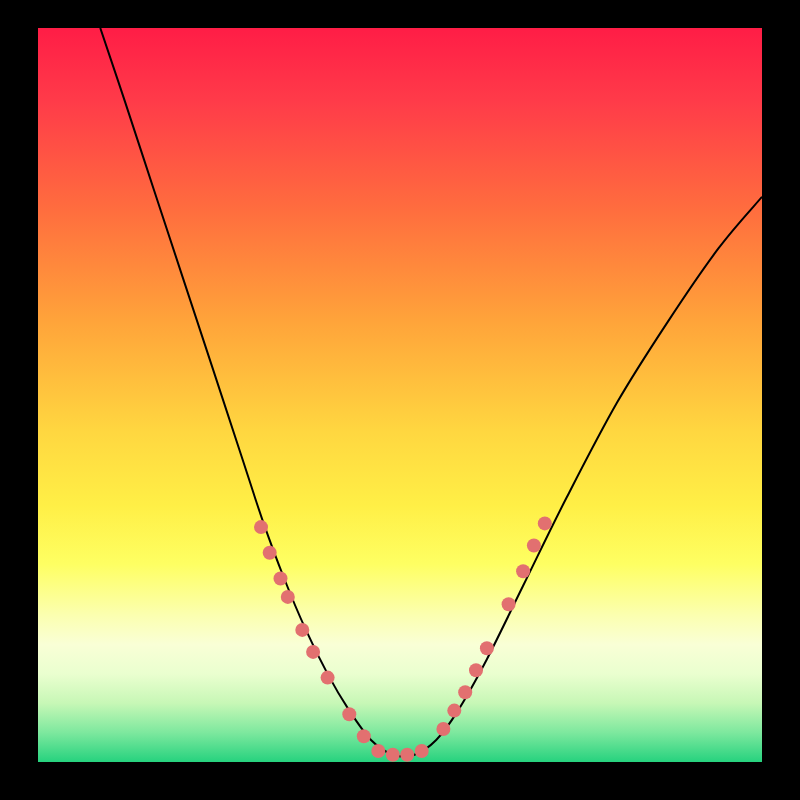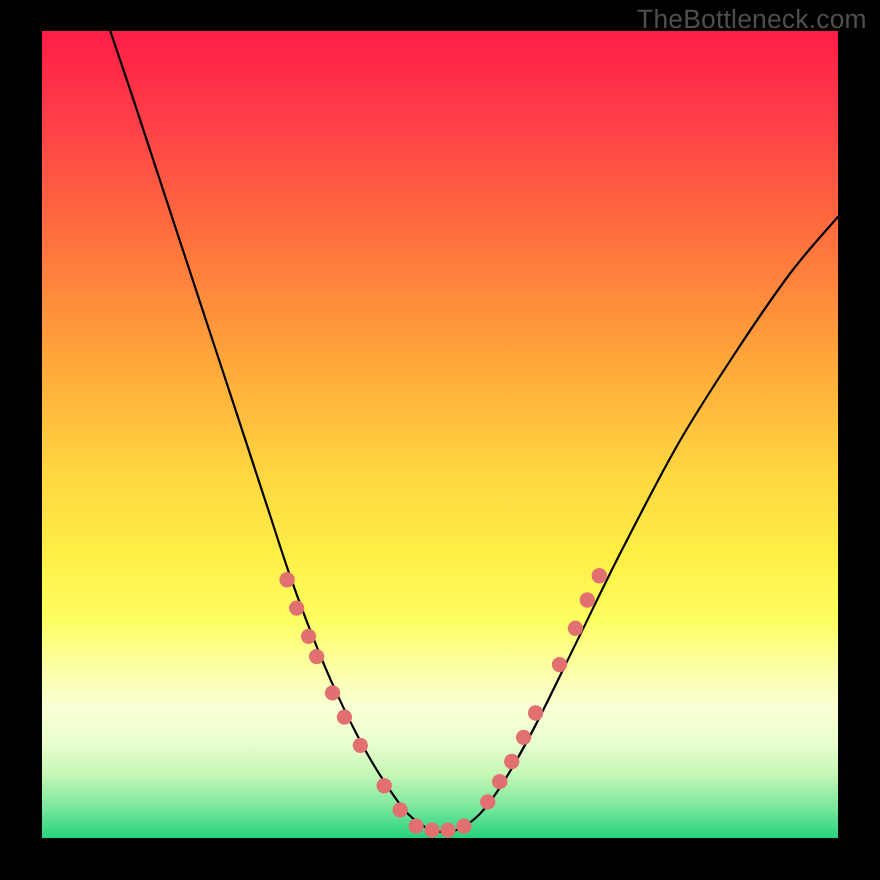--- a/index.html
+++ b/index.html
@@ -60,21 +60,20 @@
   }
   .dot {
     fill: #e27070;
     stroke: none;
   }
 </style>
 </head>
 <body>
 
 <div class="frame">
-  <div class="watermark">TheBottleneck.com</div>
   <div class="plot-area">
     <div class="gradient-bg"></div>
     <svg class="curve" viewBox="0 0 724 734" preserveAspectRatio="none">
       <path id="curvePath" class="curve-path" d="M 62.263999999999996 0 C 66.4 12.2, 78.0 46.5, 86.9 73.4 C 95.8 100.3, 106.2 132.1, 115.8 161.5 C 125.5 190.8, 135.1 220.2, 144.8 249.6 C 154.5 278.9, 164.1 308.3, 173.8 337.6 C 183.4 367.0, 194.3 400.0, 202.7 425.7 C 211.2 451.4, 217.2 471.0, 224.4 491.8 C 231.7 512.6, 238.9 532.1, 246.2 550.5 C 253.4 568.9, 260.6 586.0, 267.9 601.9 C 275.1 617.8, 282.4 632.5, 289.6 645.9 C 296.8 659.4, 304.1 671.6, 311.3 682.6 C 318.6 693.6, 325.8 704.6, 333.0 712.0 C 340.3 719.3, 347.5 724.2, 354.8 726.7 C 362.0 729.1, 369.2 729.1, 376.5 726.7 C 383.7 724.2, 391.0 719.3, 398.2 712.0 C 405.4 704.6, 411.5 696.1, 419.9 682.6 C 428.4 669.2, 438.0 652.0, 448.9 631.2 C 459.7 610.4, 471.8 584.8, 485.1 557.8 C 498.4 530.9, 512.8 500.3, 528.5 469.8 C 544.2 439.2, 562.3 403.7, 579.2 374.3 C 596.1 345.0, 613.0 319.3, 629.9 293.6 C 646.8 267.9, 664.9 241.0, 680.6 220.2 C 696.2 199.4, 716.8 177.4, 724.0 168.8"></path>
       <g id="dots">
           <circle cx="223.0" cy="499.1" r="7" class="dot"></circle>
           <circle cx="231.7" cy="524.8" r="7" class="dot"></circle>
           <circle cx="242.5" cy="550.5" r="7" class="dot"></circle>
           <circle cx="249.8" cy="568.9" r="7" class="dot"></circle>
           <circle cx="264.3" cy="601.9" r="7" class="dot"></circle>

